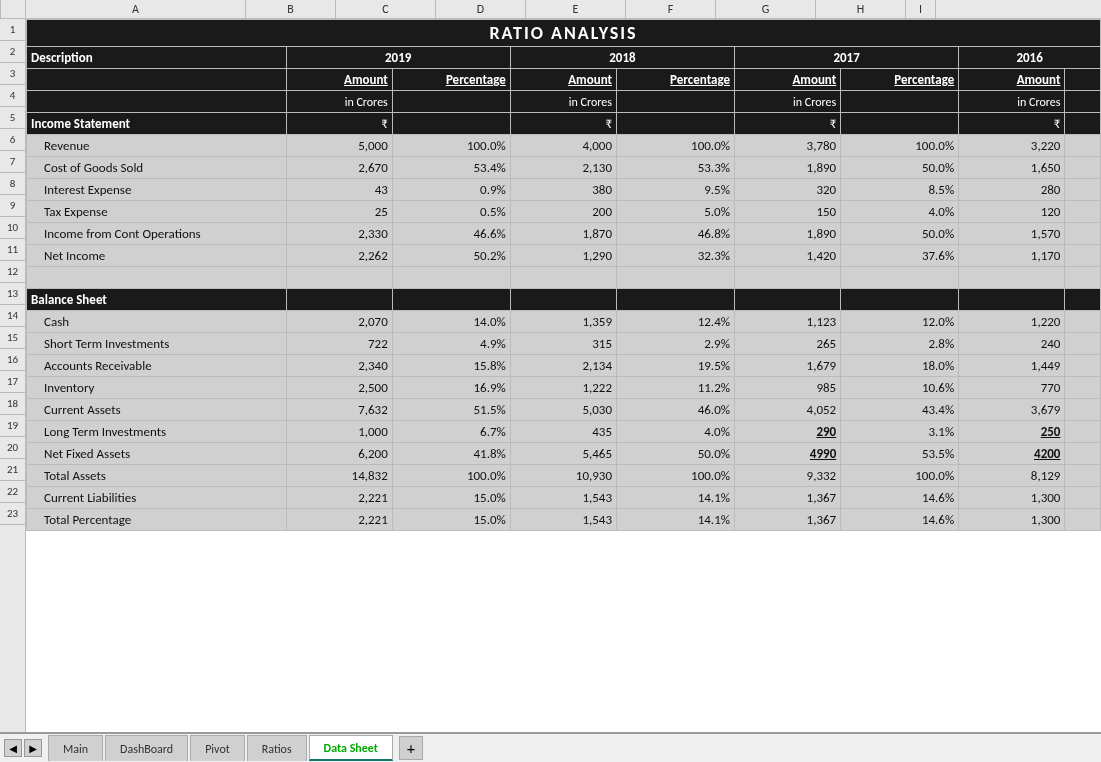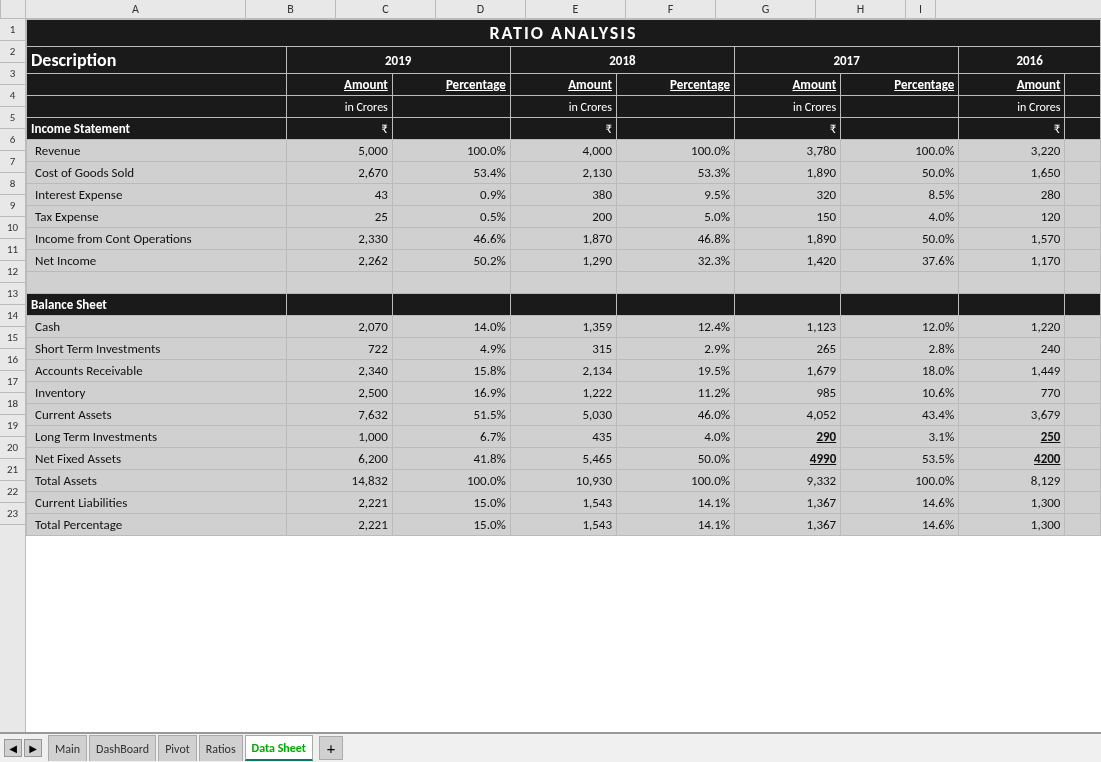--- a/index.html
+++ b/index.html
@@ -103,21 +103,21 @@
     .year-header td {
       background: #1a1a1a;
       color: #fff;
       text-align: center;
       font-weight: bold;
       font-size: 13px;
     }
     .year-header .desc-cell {
       background: #1a1a1a;
       color: #fff;
-      font-size: 18px;
+      font-size: 13px;
       font-weight: bold;
       text-align: left;
     }
 
     .amount-header td {
       background: #1a1a1a;
       color: #fff;
       text-align: right;
       font-weight: bold;
       font-size: 13px;
@@ -137,21 +137,21 @@
       background: #1a1a1a;
     }
 
     
     .data-row td {
       background: #d0d0d0;
       color: #111;
     }
     .data-row .desc-td {
       text-align: left;
-      padding-left: 8px;
+      padding-left: 17px;
     }
     .data-row .num-td {
       text-align: right;
     }
     .data-row .pct-td {
       text-align: right;
       padding-left: 16px;
     }
 
     
@@ -175,21 +175,21 @@
       display: flex;
       align-items: center;
       border-top: 2px solid #999;
       background: #f0f0f0;
       height: 30px;
       padding: 0 4px;
       flex-shrink: 0;
       gap: 2px;
     }
     .tab {
-      padding: 4px 6px;
+      padding: 4px 14px;
       background: #d0d0d0;
       border: 1px solid #aaa;
       border-bottom: none;
       font-size: 12px;
       cursor: pointer;
       color: #333;
       height: 26px;
       display: flex;
       align-items: center;
     }

